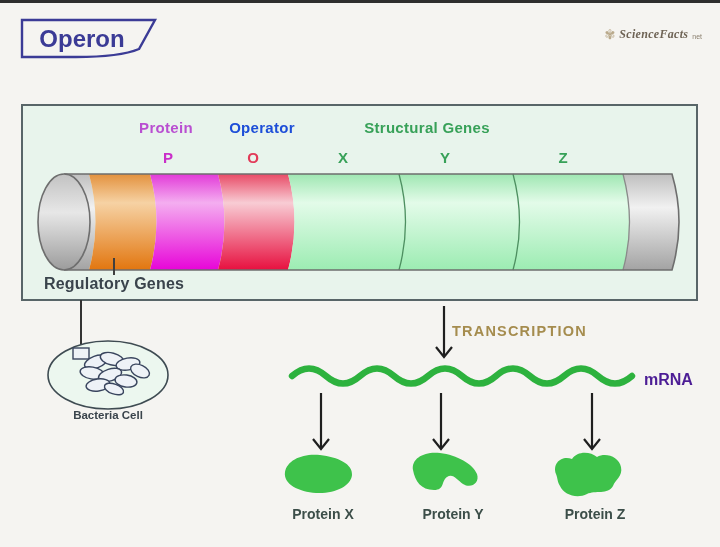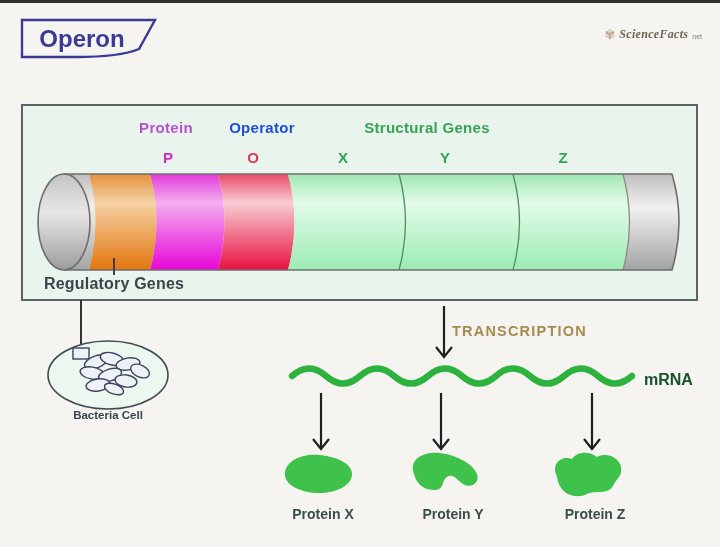--- a/index.html
+++ b/index.html
@@ -23,21 +23,21 @@
   .letter.p{left:153px;color:#c92ec9;}
   .letter.o{left:238px;color:#e23a58;}
   .letter.x{left:328px;color:#37a158;}
   .letter.y{left:430px;color:#37a158;}
   .letter.z{left:548px;color:#37a158;}
   .regulatory{left:44px;top:272px;font-size:16px;font-weight:600;color:#3a444c;letter-spacing:.2px;}
   .bacteria-label{left:48px;top:406px;width:120px;text-align:center;font-size:11.5px;font-weight:600;color:#3a444c;}
   .process{position:absolute;font-size:14.5px;font-weight:700;letter-spacing:1.2px;color:#a58c4e;}
   .process.transcription{left:452px;top:320px;}
   .process.translation{left:448px;top:402px;}
-  .mrna{left:644px;top:368px;font-size:16px;font-weight:600;color:#14532d;}
+  .mrna{left:644px;top:368px;font-size:16px;font-weight:600;color:#4c1d95;}
   .protein-label{position:absolute;top:503px;width:110px;text-align:center;font-size:14px;font-weight:600;color:#3c4e49;}
   .protein-label.px{left:268px;}
   .protein-label.py{left:398px;}
   .protein-label.pz{left:540px;}
   .overlay{left:0;top:0;width:720px;height:547px;pointer-events:none;}
 </style>
 </head>
 <body>
 
 <div class="canvas">

